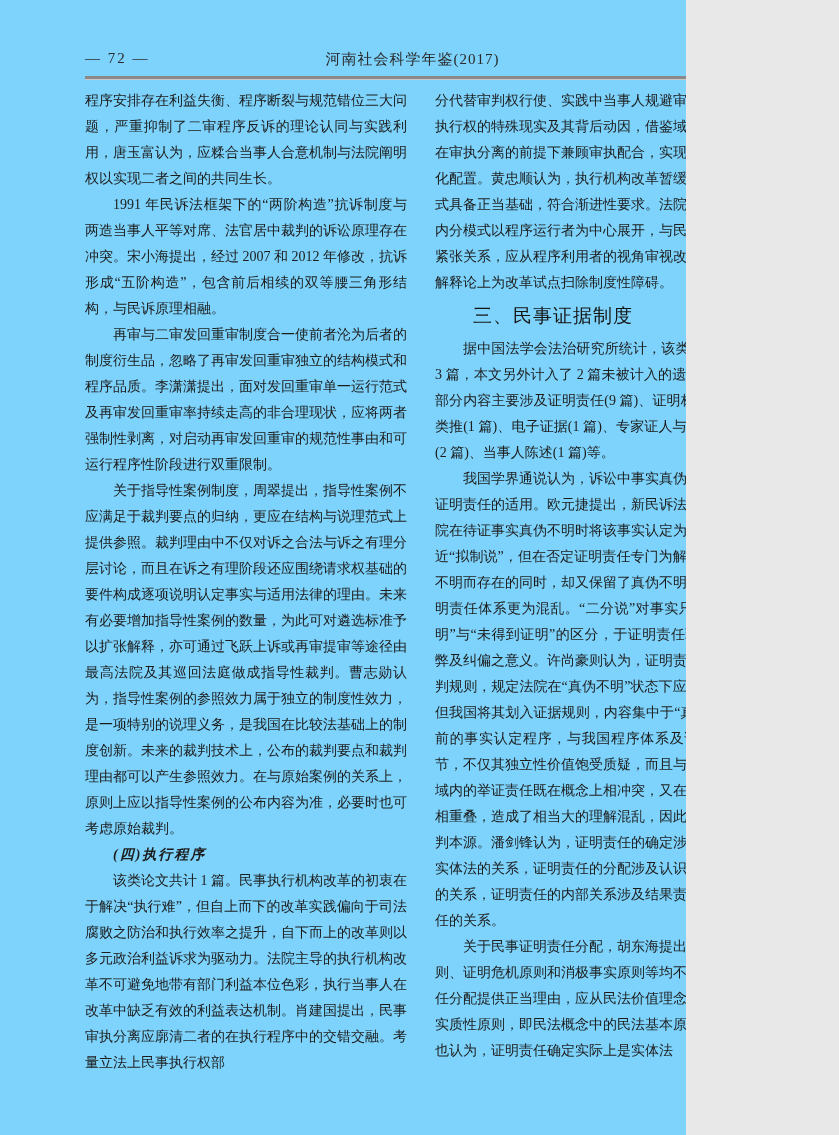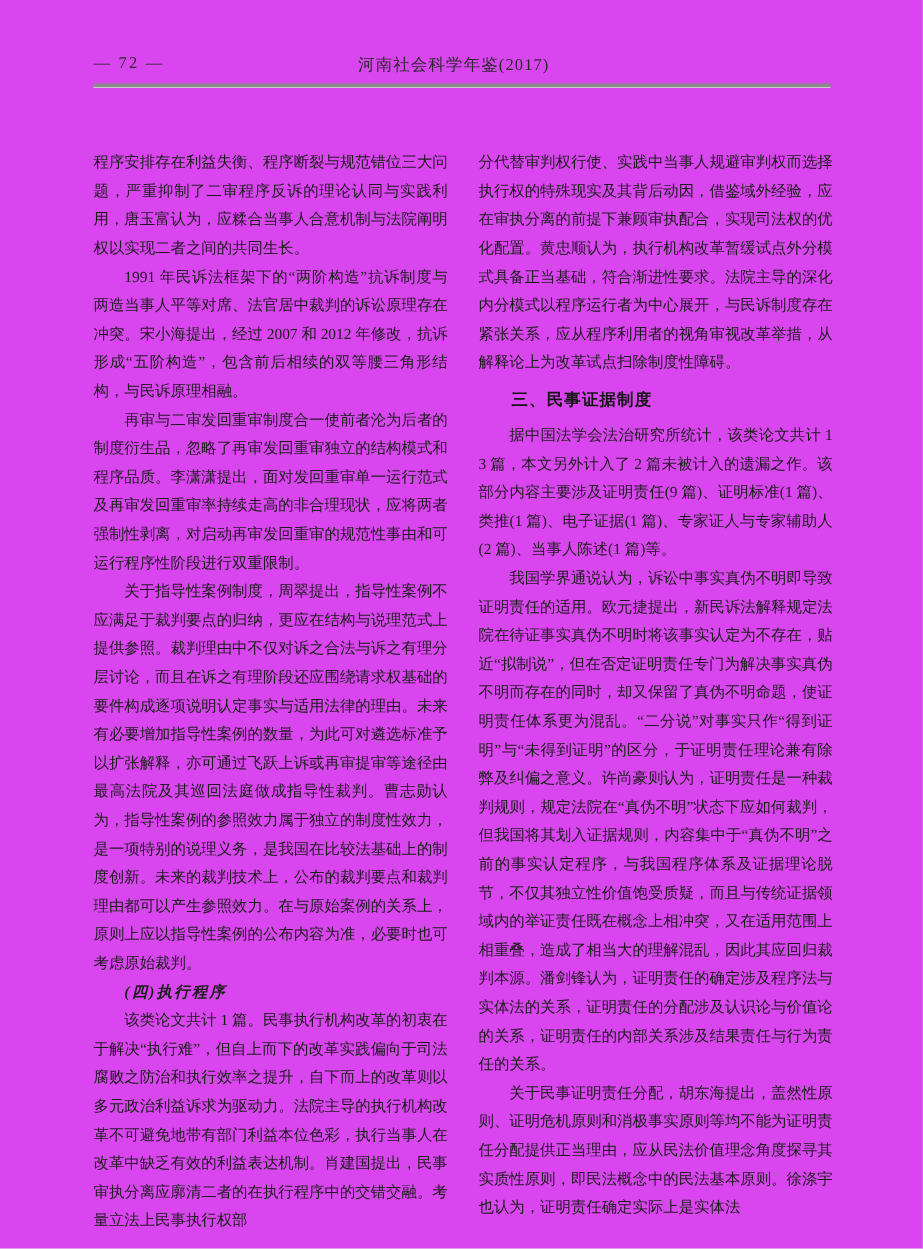--- a/index.html
+++ b/index.html
@@ -3,23 +3,23 @@
 <meta charset="utf-8">
 <style>
   html, body {
     margin: 0;
     padding: 0;
     background: #e8e8e8;
     font-family: "Liberation Serif", serif;
   }
   .page {
     position: relative;
-    width: 839px;
+    width: 686px;
     height: 1135px;
-    background: #d946ef;
+    background: #7dd3fc;
     color: #1e1e1e;
     overflow: hidden;
     box-sizing: border-box;
   }
   
   .running-head {
     position: absolute;
     top: 48px;
     left: 85px;
     width: 670px;
@@ -53,21 +53,20 @@
     border-bottom: 1px solid #c9c9c9;
   }
   
   .columns {
     position: absolute;
     top: 88px;
     left: 85px;
     width: 672px;
     display: flex;
     gap: 28px;
-    margin-top: 48px;
   }
   .col {
     width: 325px;
     font-size: 14px;
     line-height: 26px;
     text-align: justify;
     color: #1c1c1c;
   }
   .col p {
     margin: 0;
@@ -83,22 +82,22 @@
     font-size: 14px;
     font-weight: bold;
     font-style: italic;
     text-indent: 2em;
     letter-spacing: 2px;
   }
   
   .section-heading {
     margin: 7px 0 7px 0;
     font-family: "Liberation Sans", sans-serif;
-    font-size: 15px;
-    font-weight: bold;
+    font-size: 19px;
+    font-weight: normal;
     text-indent: 2em;
     letter-spacing: 1px;
     color: #151515;
   }
 </style>
 </head>
 <body>
 
 <div class="page">
 

